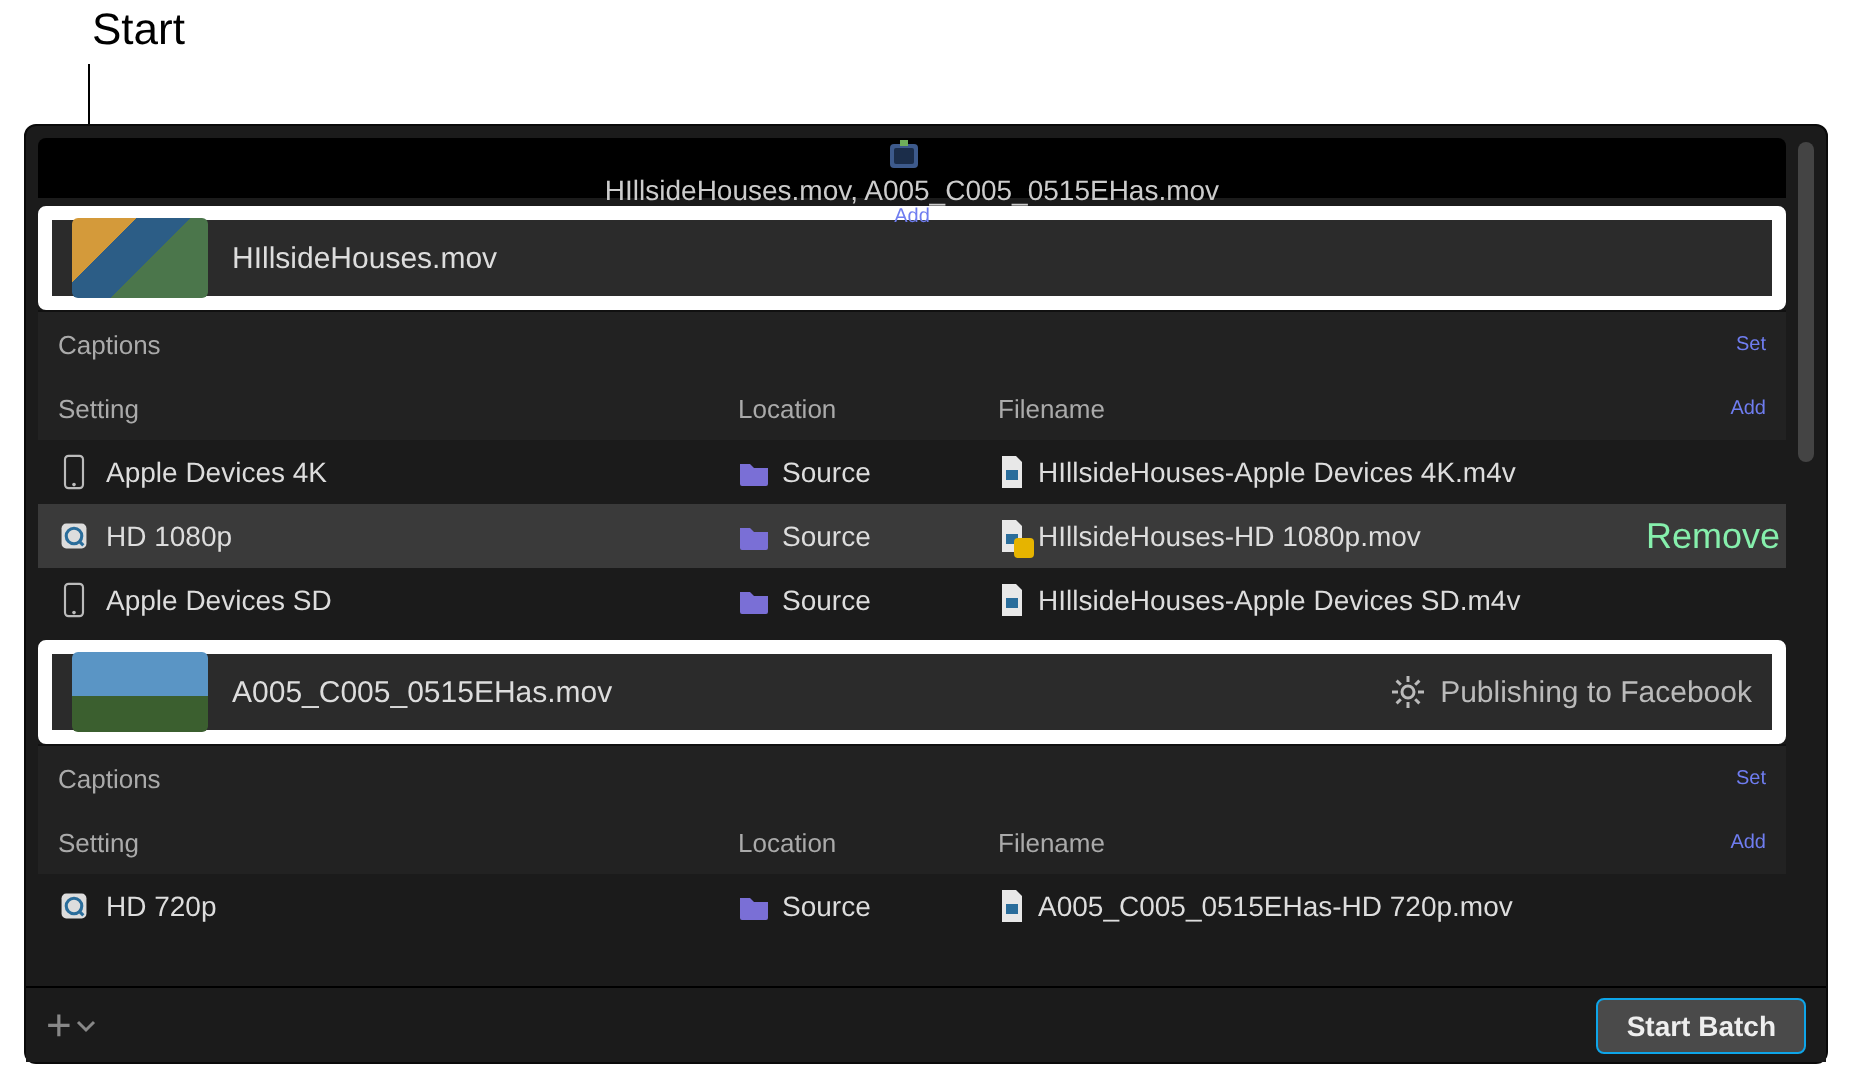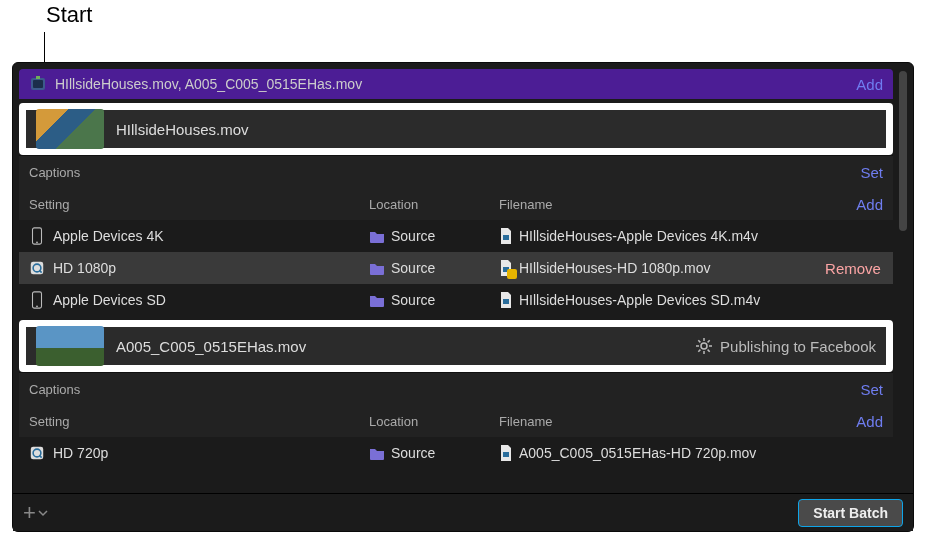--- a/index.html
+++ b/index.html
@@ -3,25 +3,25 @@
 <meta charset="utf-8">
 <style>
   * { margin: 0; padding: 0; box-sizing: border-box; }
   html, body { width: 926px; height: 545px; font-family: -apple-system, "Helvetica Neue", Arial, sans-serif; background: #fff; color: #ccc; }
   .annotation { position: absolute; left: 46px; top: 2px; color: #000; font-size: 22px; }
   .leader { position: absolute; left: 44px; top: 32px; width: 1px; height: 54px; background: #000; }
   .frame { position: absolute; left: 12px; top: 62px; width: 902px; height: 470px; background: #1b1b1b; border: 1px solid #0a0a0a; border-radius: 6px; }
   .scroll-area { position: absolute; left: 6px; top: 6px; right: 20px; bottom: 40px; overflow: hidden; }
   .scrollbar { position: absolute; right: 6px; top: 8px; width: 8px; height: 160px; background: #444; border-radius: 4px; }
 
-  .batch-header { display: flex; align-items: center; height: 30px; padding: 0 10px; background: #4c1d95; border-radius: 4px 4px 0 0; }
+  .batch-header { display: flex; align-items: center; height: 30px; padding: 0 10px; background: #000000; border-radius: 4px 4px 0 0; flex-direction: column; }
   .compressor-icon { width: 18px; height: 18px; margin-right: 8px; position: relative; }
   .compressor-icon svg { width: 18px; height: 18px; }
   .batch-title { flex: 1; color: #ccc; font-size: 14px; }
-  .link { color: #6f7df0; font-size: 15px; cursor: pointer; }
+  .link { color: #6f7df0; font-size: 10px; cursor: pointer; }
 
   .source-row { display: flex; align-items: center; height: 52px; padding: 0 10px; background: #2b2b2b; border: 7px solid #ffffff; border-radius: 4px; margin-top: 4px; }
   .thumb { width: 68px; height: 40px; border-radius: 3px; margin-right: 12px; background: linear-gradient(135deg,#d49a3a 0 30%,#2c5d86 30% 55%,#4b764b 55% 100%); position: relative; overflow: hidden; }
   .thumb2 { background: linear-gradient(180deg,#5a95c5 0 55%,#3b5f2f 55% 100%); }
   .source-name { flex: 1; color: #ddd; font-size: 15px; }
   .publish { display: flex; align-items: center; color: #bbb; font-size: 15px; }
   .gear { width: 16px; height: 16px; margin-right: 8px; }
 
   .captions-row, .headers-row { display: flex; align-items: center; height: 26px; padding: 16px 10px; background: #222; font-size: 13px; color: #aaa; }
   .captions-row { border-top: 1px solid #111; }
@@ -34,21 +34,21 @@
   .out-row:nth-child(odd) { background: #232323; }
   .out-row.selected { background: #3a3a3a; }
   .out-row .col-setting { display: flex; align-items: center; gap: 8px; }
   .device-icon, .qt-icon { width: 16px; height: 20px; display: inline-flex; align-items: center; justify-content: center; }
   .device-icon svg, .qt-icon svg { width: 14px; height: 18px; }
   .folder-icon { width: 16px; height: 14px; display: inline-flex; margin-right: 6px; }
   .file-icon { width: 14px; height: 18px; display: inline-flex; margin-right: 6px; }
   .warn-badge { position: relative; }
   .warn-badge::after { content: ""; position: absolute; right: -4px; bottom: -2px; width: 10px; height: 10px; background: #e6b400; border-radius: 2px; }
   .col-location, .col-filename { display: flex; align-items: center; }
-  .remove { color: #fca5a5; font-size: 15px; text-align: center; }
+  .remove { color: #86efac; font-size: 18px; text-align: center; }
 
   .footer { position: absolute; left: 0; right: 0; bottom: 0; height: 38px; display: flex; align-items: center; padding: 0 10px; border-top: 1px solid #000; background: #1b1b1b; }
   .add-btn { display: flex; align-items: center; color: #888; font-size: 22px; cursor: pointer; gap: 2px; }
   .spacer { flex: 1; }
   .start-btn { background: #4a4a4a; color: #eee; font-size: 14px; padding: 5px 14px; border: 1px solid #0ea5e9; border-radius: 4px; cursor: pointer; font-weight: bold; }
 </style>
 </head>
 <body>
 
 <div class="annotation">Start</div>

